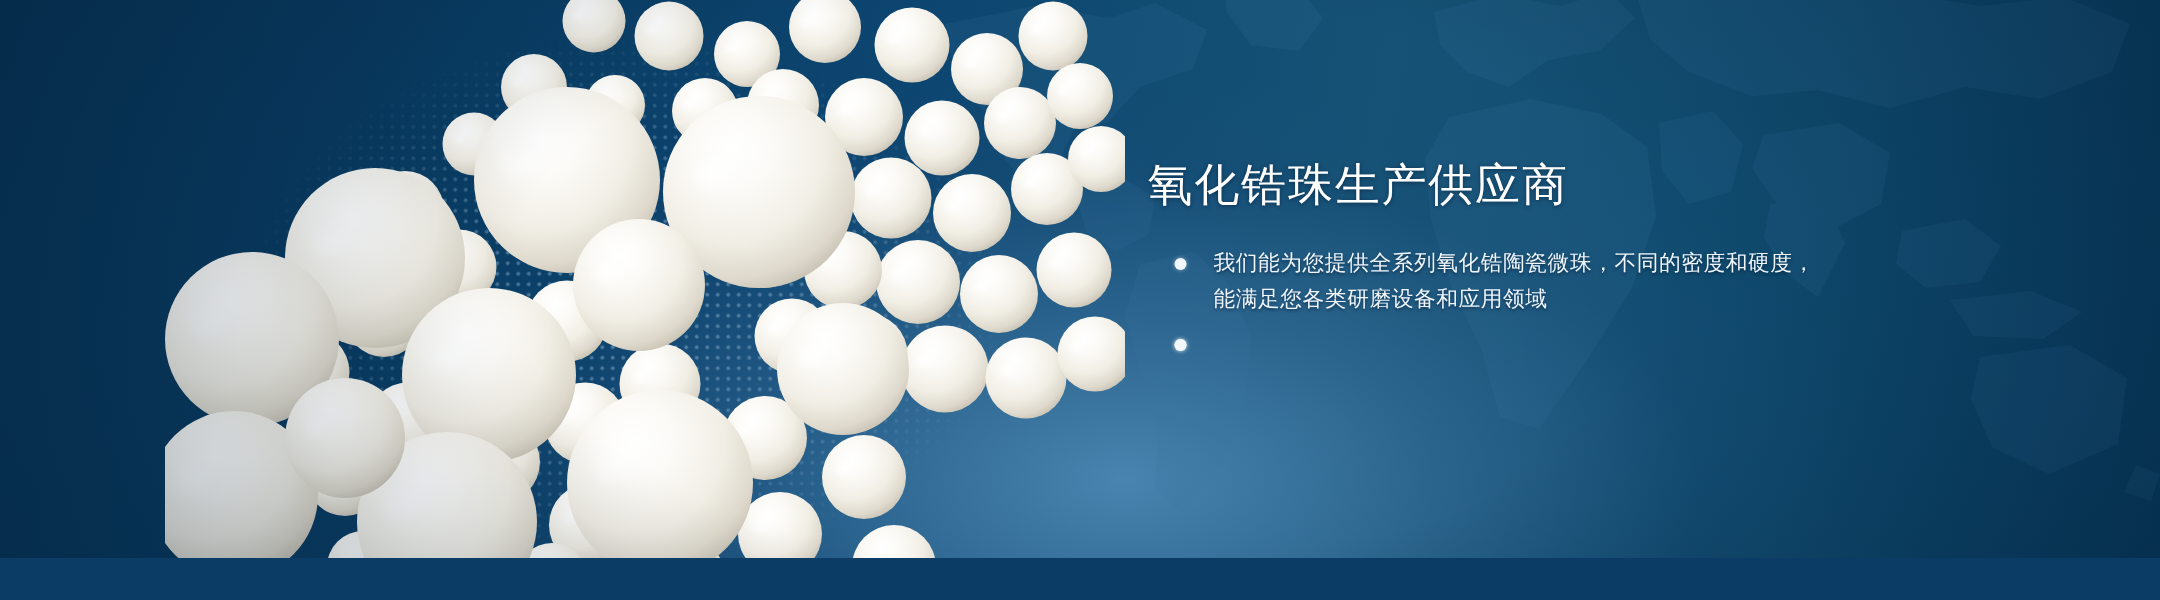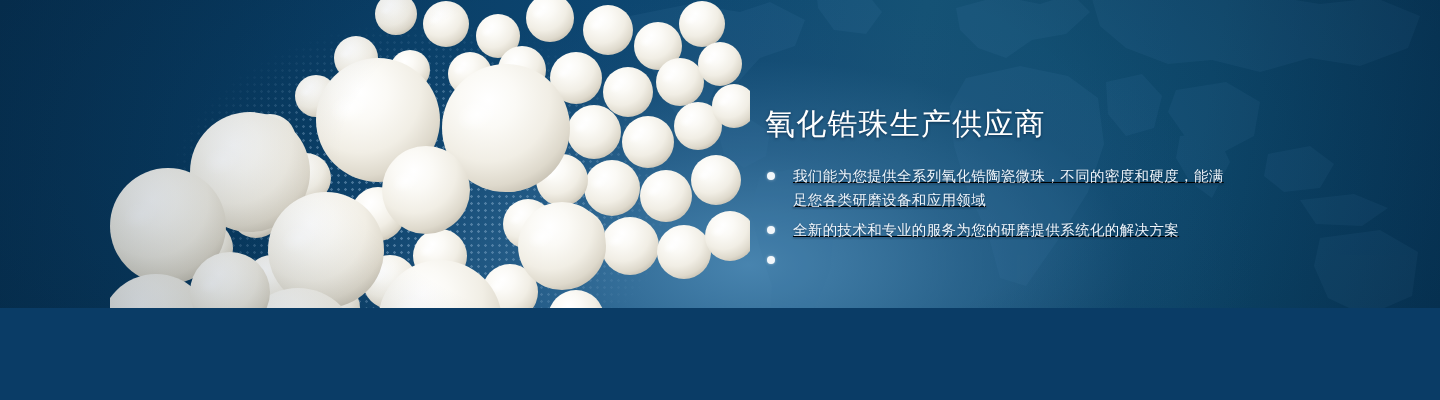--- a/index.html
+++ b/index.html
@@ -3,21 +3,21 @@
 <meta charset="utf-8">
 <style>
   html, body {
     margin: 0;
     padding: 0;
     background: #0a3c66;
   }
   .banner {
     position: relative;
     width: 1440px;
-    height: 308px;
+    height: 372px;
     overflow: hidden;
     font-family: "Liberation Sans", "DejaVu Sans", sans-serif;
     background: #0a3c66;
   }
 
   
   .bg-base {
     position: absolute;
     inset: 0;
     background:
@@ -93,21 +93,21 @@
   .headline {
     color: #ffffff;
     font-size: 30px;
     line-height: 40px;
     letter-spacing: 1.2px;
     font-weight: 400;
     text-shadow: 0 1px 3px rgba(0,20,45,0.55);
     margin: 0 0 20px 0;
     white-space: nowrap;
   }
-  .bullets { margin: 0; padding: 0; list-style: none; text-decoration: underline; }
+  .bullets { margin: 16px; padding: 0; list-style: none; }
   .bullet {
     position: relative;
     padding-left: 28px;
     color: #eef5fb;
     font-size: 14.5px;
     line-height: 24px;
     letter-spacing: 0.35px;
     margin-bottom: 6px;
     text-shadow: 0 1px 2px rgba(0,20,45,0.5);
   }
@@ -270,21 +270,20 @@
   <div class="copy">
     <h1 class="headline">氧化锆珠生产供应商</h1>
 
     <ul class="bullets">
       <li class="bullet">
         <span class="dot"></span>
         <span>我们能为您提供全系列氧化锆陶瓷微珠，不同的密度和硬度，能满足您各类研磨设备和应用领域</span>
       </li>
       <li class="bullet">
         <span class="dot"></span>
-        <span>全新的技术和专业的服务为您的研磨提供系统化的解决方案</span>
       </li>
       <li class="bullet">
         <span class="dot"></span>
       </li>
     </ul>
   </div>
 
 </div>
 
 </body></html>

